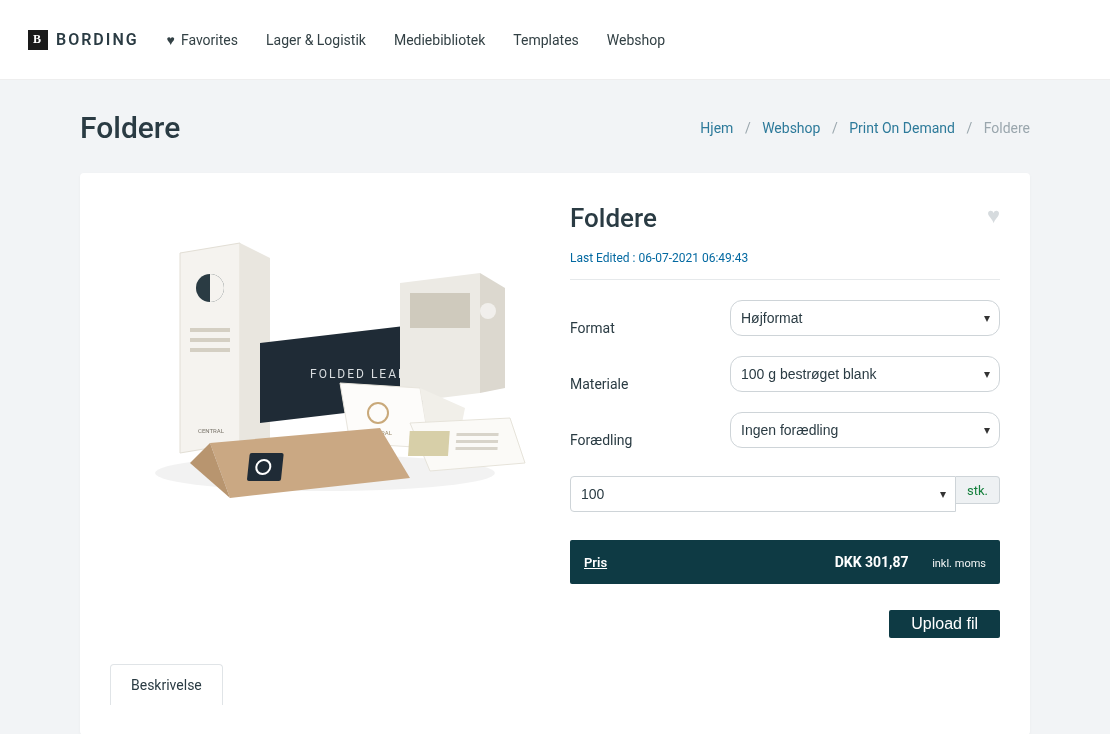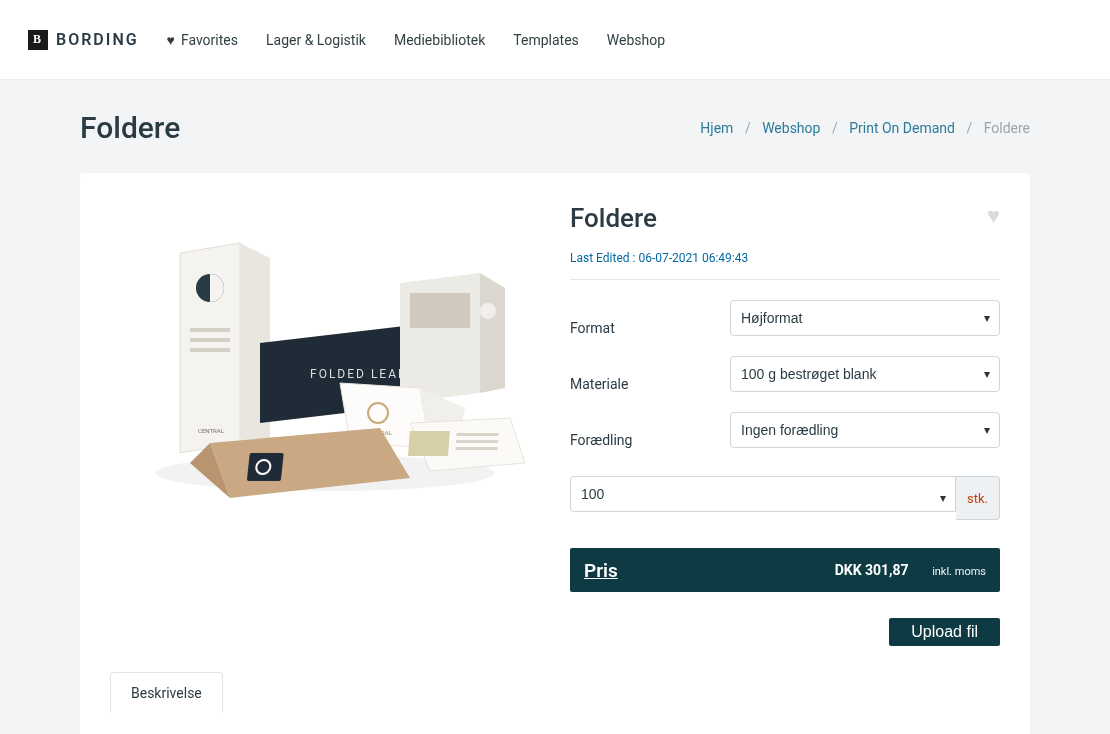--- a/index.html
+++ b/index.html
@@ -22,28 +22,28 @@
   .product-image { flex: 0 0 430px; padding-top: 10px; }
   .product-image svg { width: 100%; height: auto; }
   .product-info { flex: 1; position: relative; }
   .product-title-row { display: flex; justify-content: space-between; align-items: flex-start; }
   .product-title { font-size: 26px; font-weight: 500; color: #2a3b43; }
   .fav-icon { color: #d6dbde; font-size: 22px; cursor: pointer; }
   .last-edited { font-size: 12px; color: #0369a1; margin-top: 18px; padding-bottom: 14px; border-bottom: 1px solid #e6e9eb; }
   .option-row { display: flex; align-items: flex-end; margin-top: 20px; }
   .option-label { flex: 0 0 160px; font-size: 14px; color: #2a3b43; }
   .select-wrap, .qty-select { position: relative; flex: 1; }
-  select { width: 100%; height: 36px; padding: 6px 30px 6px 10px; border: 1px solid #ced4d8; border-radius: 4px; background: #fff; font-size: 14px; color: #2a3b43; appearance: none; -webkit-appearance: none; }
+  select { width: 100%; height: 36px; padding: 6px 30px 6px 10px; border: 1px solid #ced4d8; border-radius: 12px; background: #fff; font-size: 14px; color: #2a3b43; appearance: none; -webkit-appearance: none; }
   .chev { position: absolute; right: 10px; top: 50%; transform: translateY(-50%); pointer-events: none; color: #333; font-size: 12px; }
   .qty-row { display: flex; margin-top: 28px; }
   .qty-row .select-wrap { flex: 1; }
-  .qty-unit { width: 44px; height: 44px; border: 1px solid #ced4d8; border-left: none; border-radius: 0 4px 4px 0; background: #eef1f3; display: flex; align-items: center; justify-content: center; font-size: 13px; color: #c2410c; }
+  .qty-unit { width: 44px; height: 28px; border: 1px solid #ced4d8; border-left: none; border-radius: 0 4px 4px 0; background: #eef1f3; display: flex; align-items: center; justify-content: center; font-size: 13px; color: #15803d; }
   .qty-row select { border-radius: 4px 0 0 4px; }
   .price-bar { background: #0e3a44; color: #fff; height: 44px; display: flex; align-items: center; justify-content: space-between; padding: 0 14px; margin-top: 28px; border-radius: 2px; }
-  .price-label { font-weight: 600; font-size: 19px; text-decoration: underline; }
+  .price-label { font-weight: 600; font-size: 13px; text-decoration: underline; }
   .price-value { font-size: 14px; }
   .price-value .amt { font-weight: 700; }
   .price-value .incl { font-size: 11px; margin-left: 20px; opacity: 0.95; }
   .upload-row { display: flex; justify-content: flex-end; margin-top: 26px; }
   .upload-btn { background: #0e3a44; color: #fff; border: none; padding: 5px 22px; font-size: 16px; border-radius: 2px; cursor: pointer; }
   .delivery { text-align: right; font-size: 13px; color: #2a3b43; margin-top: 24px; }
   .tabs { margin-top: 26px; }
   .tab { display: inline-block; background: #fff; border: 1px solid #e0e4e7; border-bottom: none; padding: 12px 20px; font-size: 14px; color: #2a3b43; border-radius: 4px 4px 0 0; cursor: pointer; }
 </style>
 </head>

